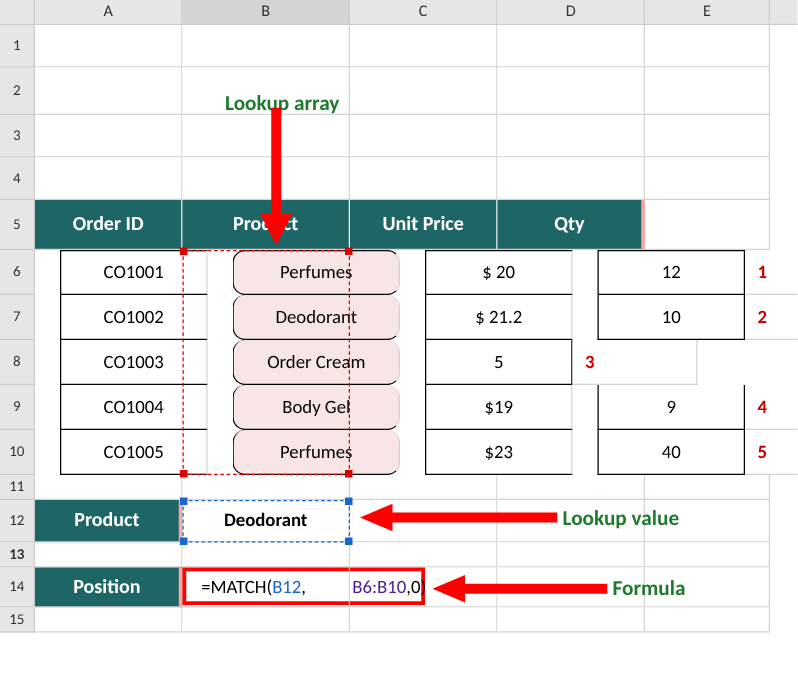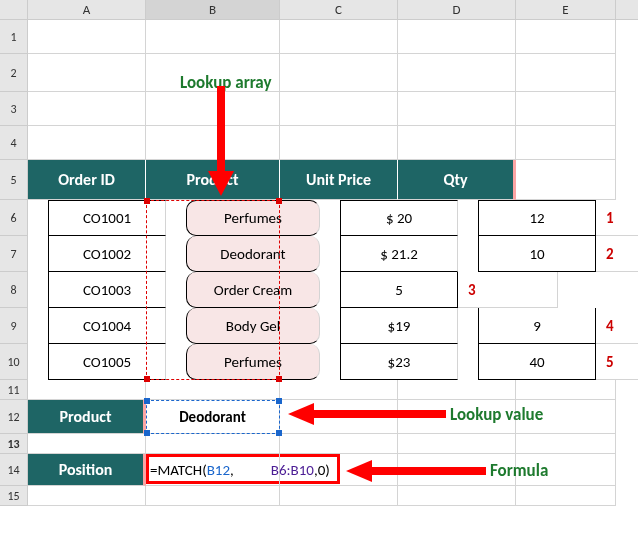--- a/index.html
+++ b/index.html
@@ -75,21 +75,21 @@
   .red-box { position: absolute; border: 3px solid red; pointer-events: none; }
   .row-idx {
     color: #cc0000; font-weight: bold; font-size: 15px;
     justify-content: flex-start; padding-left: 10px;
   }
   .ann-label {
     position: absolute; font-weight: bold; font-size: 17px;
     color: #1e7a2e; pointer-events: none;
   }
   .arrow-svg { position: absolute; pointer-events: none; }
-  .formula-text { font-size: 15px; white-space: nowrap; justify-content: flex-start; padding-left: 4px; }
+  .formula-text { font-size: 15px; white-space: nowrap; justify-content: flex-start; padding-left: 15px; }
   .formula-text .fn { color: #000; }
   .formula-text .a1 { color: #1a66cc; }
   .formula-text .a2 { color: #4c1d95; margin-left: 37px; }
 </style>
 </head>
 <body>
 
 <div class="sheet">
 
   <div class="col-headers">

